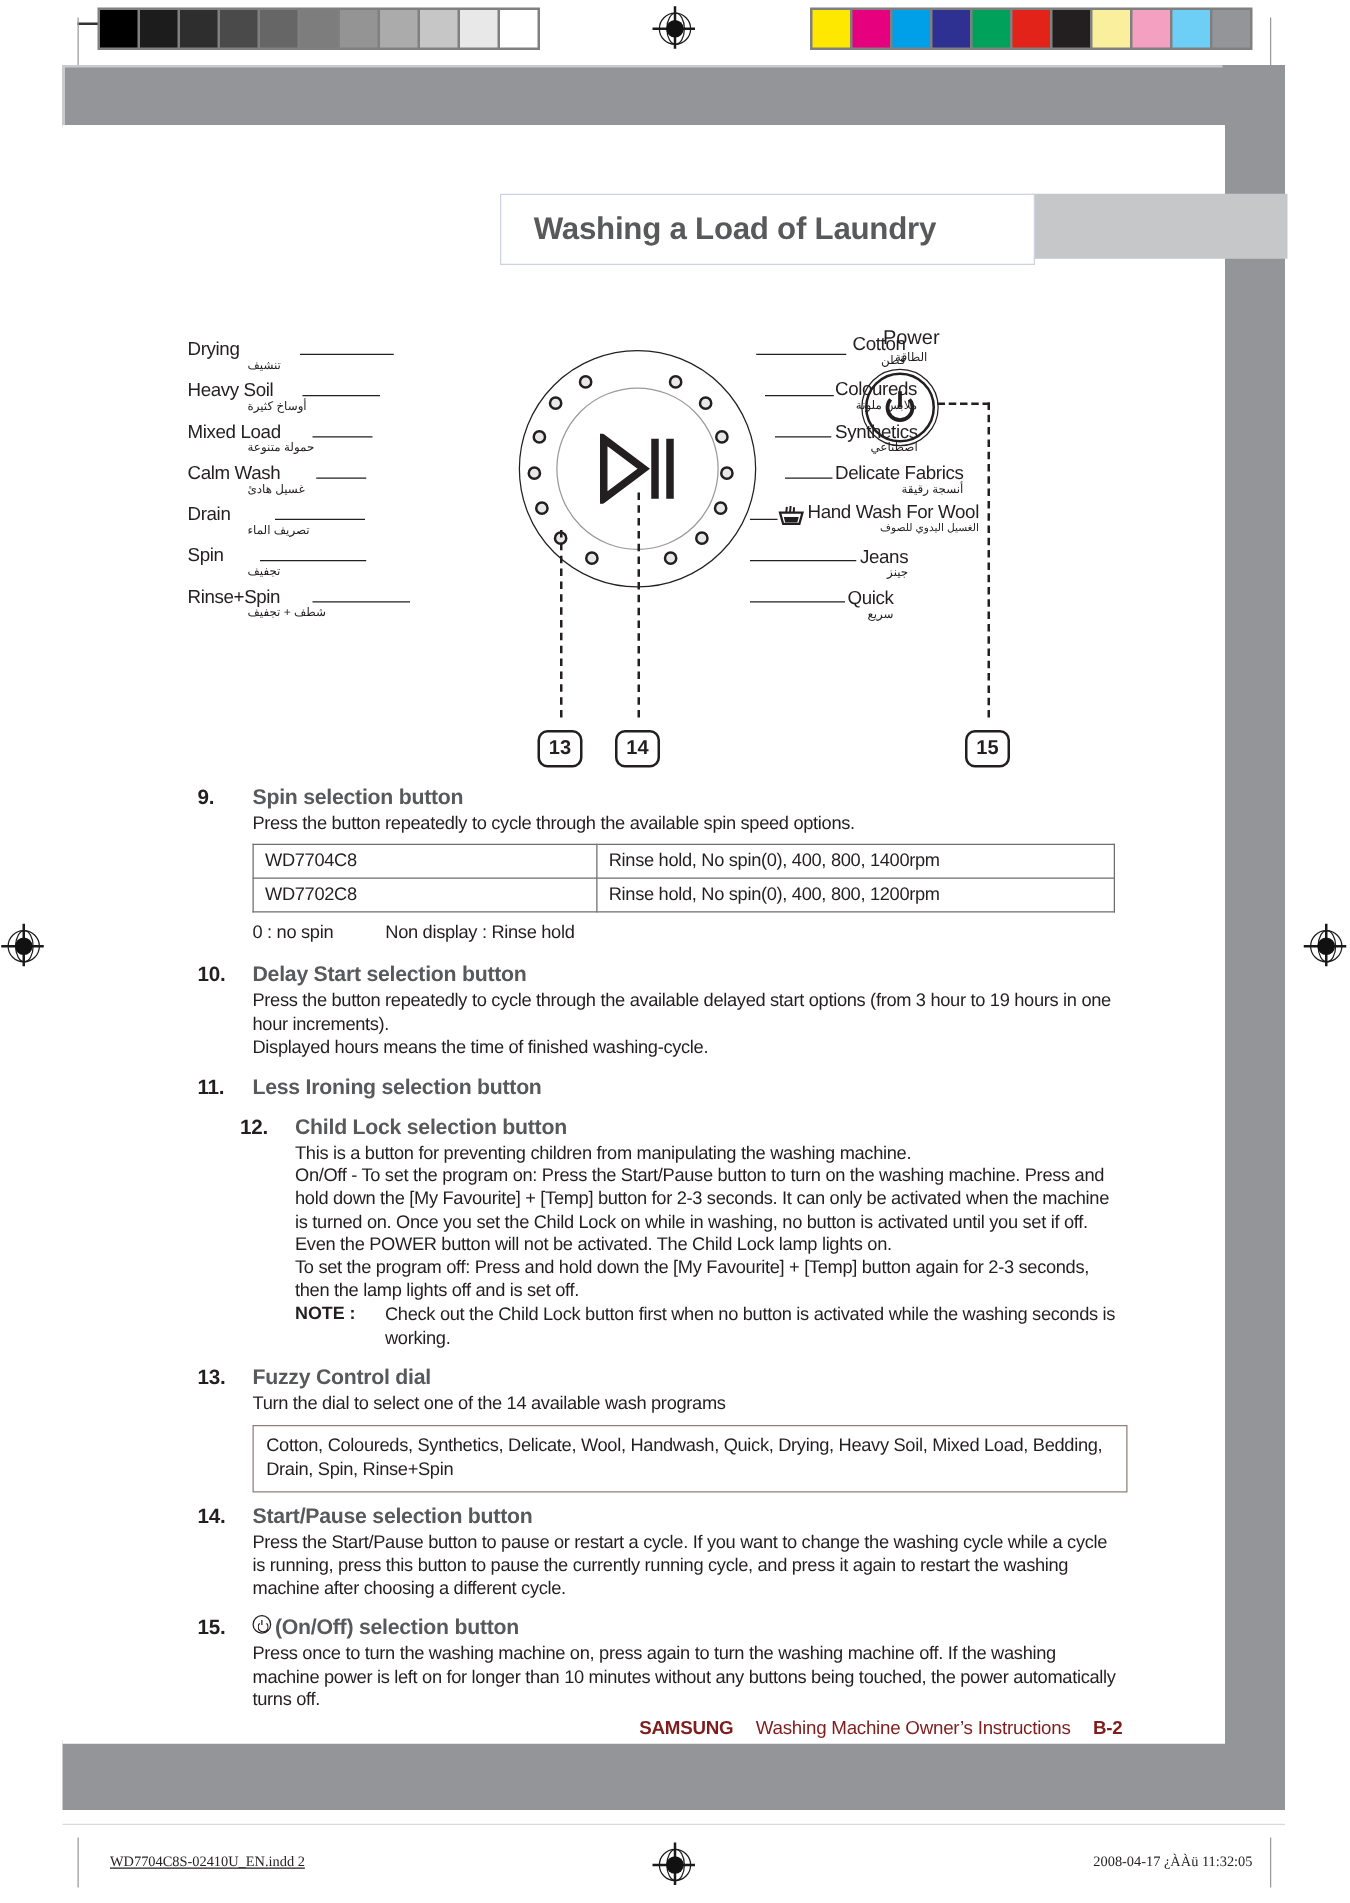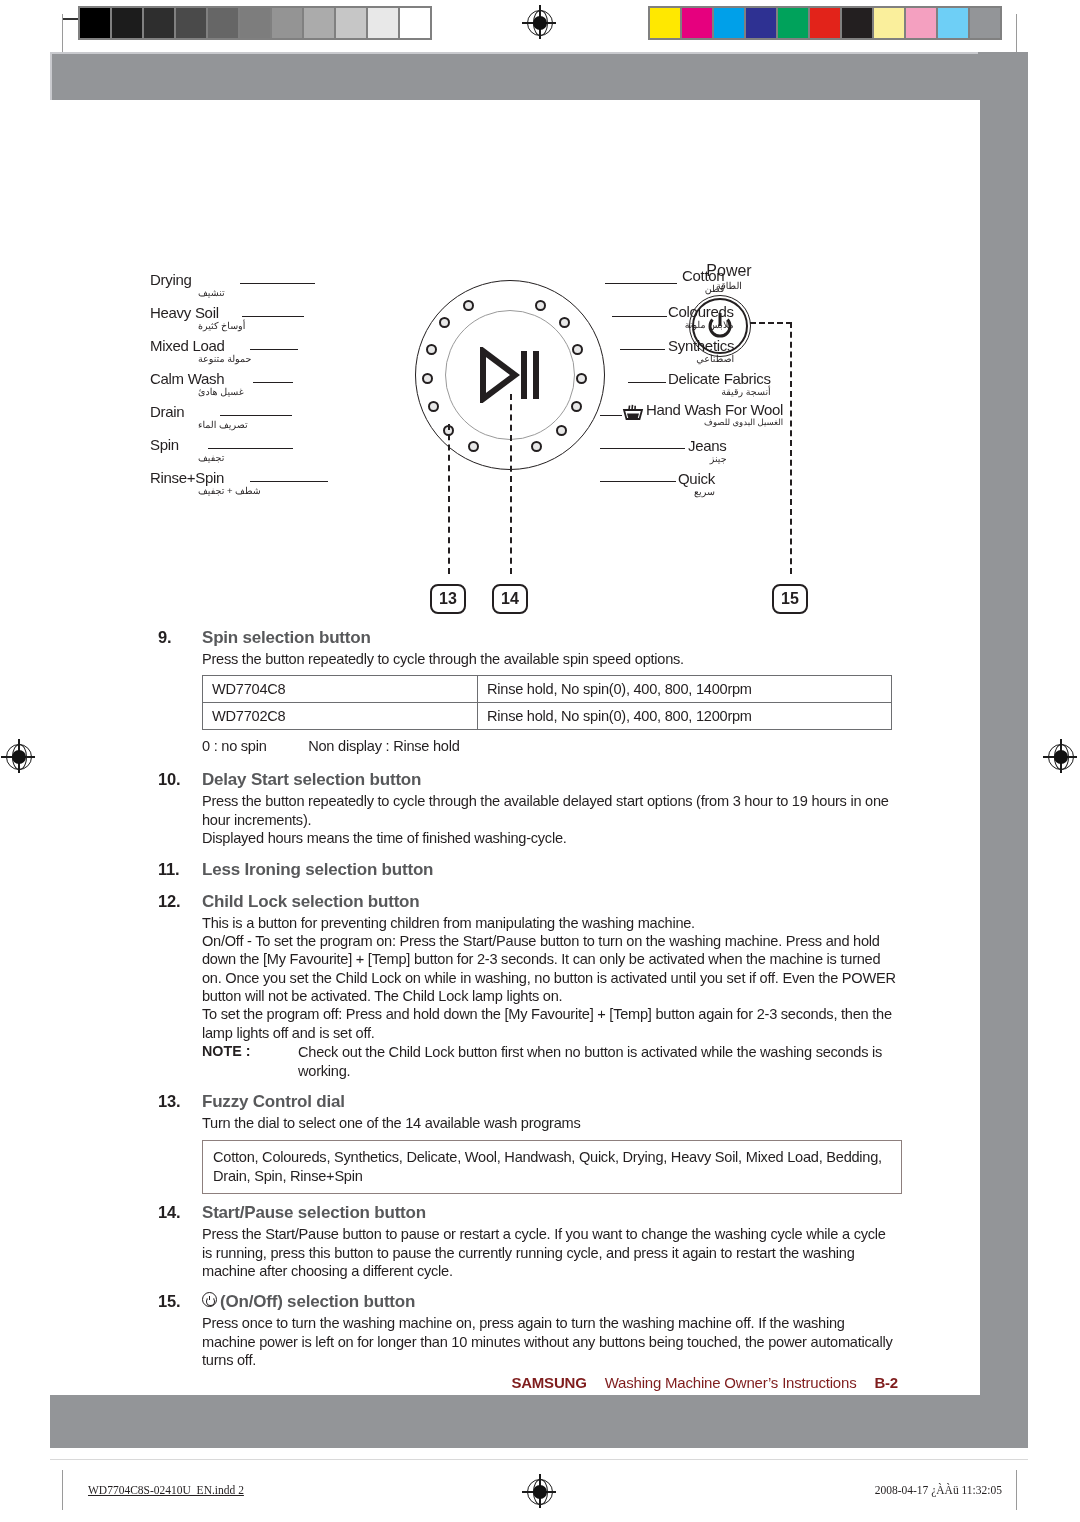--- a/index.html
+++ b/index.html
@@ -171,21 +171,21 @@
   }
   table.spin-table td.model { width: 275px; }
   .note-line { margin-left: 44px; font-size: 14.6px; color: #231f20; letter-spacing: -0.25px; }
   .note-line .gap { display: inline-block; width: 34px; }
 
   .programs-box {
     margin: 8px 0 9px 44px; width: 700px;
     border: 1px solid #8d7f7d; padding: 7px 10px;
     font-size: 14.6px; color: #231f20; line-height: 1.3; letter-spacing: -0.25px;
   }
-  .note-row { display: flex; margin-left: 44px; gap: 24px; }
+  .note-row { display: flex; margin-left: 44px; }
   .note-label { font-weight: bold; flex: 0 0 72px; font-size: 14.3px; color: #231f20; }
   .note-text { font-size: 14.6px; color: #231f20; line-height: 1.26; letter-spacing: -0.25px; }
 
   .footer-line {
     position: absolute; left: 158px; top: 1374px; width: 740px;
     text-align: right; font-size: 15px; color: #7f1d1d; letter-spacing: -0.2px;
   }
   .footer-line .brand { font-weight: bold; margin-right: 14px; }
   .footer-line .pg { font-weight: bold; margin-left: 14px; }
 
@@ -245,20 +245,26 @@
   <div class="reg-target" style="left:1048px;top:744px;">
     <div class="reg-ell"></div>
     <div class="reg-dot"></div>
   </div>
 
   <div class="band-top"></div>
   <div class="band-right"></div>
   <div class="band-bottom"></div>
   <div class="page-white"></div>
 
+  <div class="title-bar">
+    <div class="title-gray"></div>
+    <div class="title-box">
+      <span>Washing a Load of Laundry</span>
+    </div>
+  </div>
 
   <div class="diagram">
 
     <div class="dial-outer"></div>
     <div class="dial-inner"></div>
 
     <div class="lamp" style="left:313px;top:48px;"></div>
     <div class="lamp" style="left:289px;top:65px;"></div>
     <div class="lamp" style="left:276px;top:92px;"></div>
     <div class="lamp" style="left:272px;top:121px;"></div>
@@ -424,21 +430,21 @@
       </div>
     </div>
 
     <div class="item" style="margin-top:12px;">
       <div class="item-head">
         <span class="item-num">11.</span>
         <span>Less Ironing selection button</span>
       </div>
     </div>
 
-    <div class="item" style="margin-top:12px;">
+    <div class="item" style="margin-top:12px;margin-left:34px;">
       <div class="item-head">
         <span class="item-num">12.</span>
         <span>Child Lock selection button</span>
       </div>
       <div class="item-body">
         <p>This is a button for preventing children from manipulating the washing machine.</p>
         <p>On/Off - To set the program on: Press the Start/Pause button to turn on the washing machine. Press and hold down the [My Favourite] + [Temp] button for 2-3 seconds. It can only be activated when the machine is turned on. Once you set the Child Lock on while in washing, no button is activated until you set if off. Even the POWER button will not be activated. The Child Lock lamp lights on.</p>
         <p>To set the program off: Press and hold down the [My Favourite] + [Temp] button again for 2-3 seconds, then the lamp lights off and is set off.</p>
       </div>
       <div class="note-row" style="margin-top:1px;">

